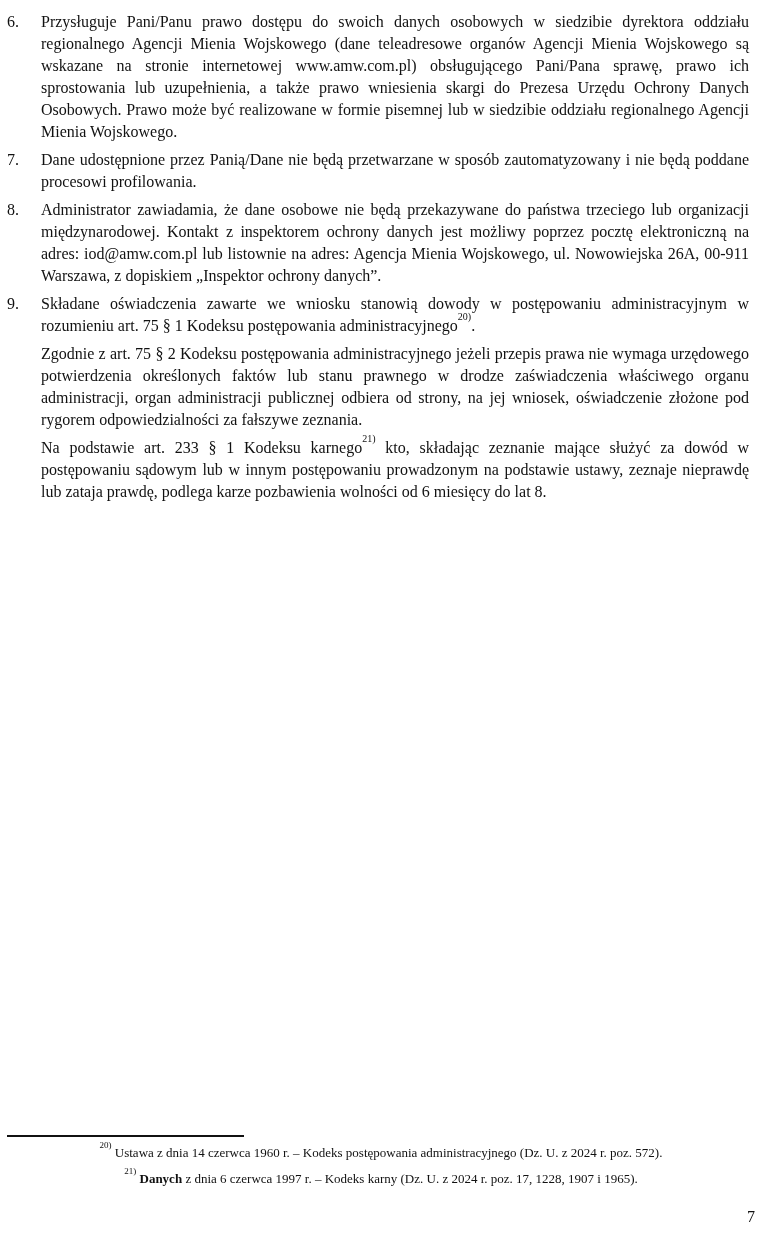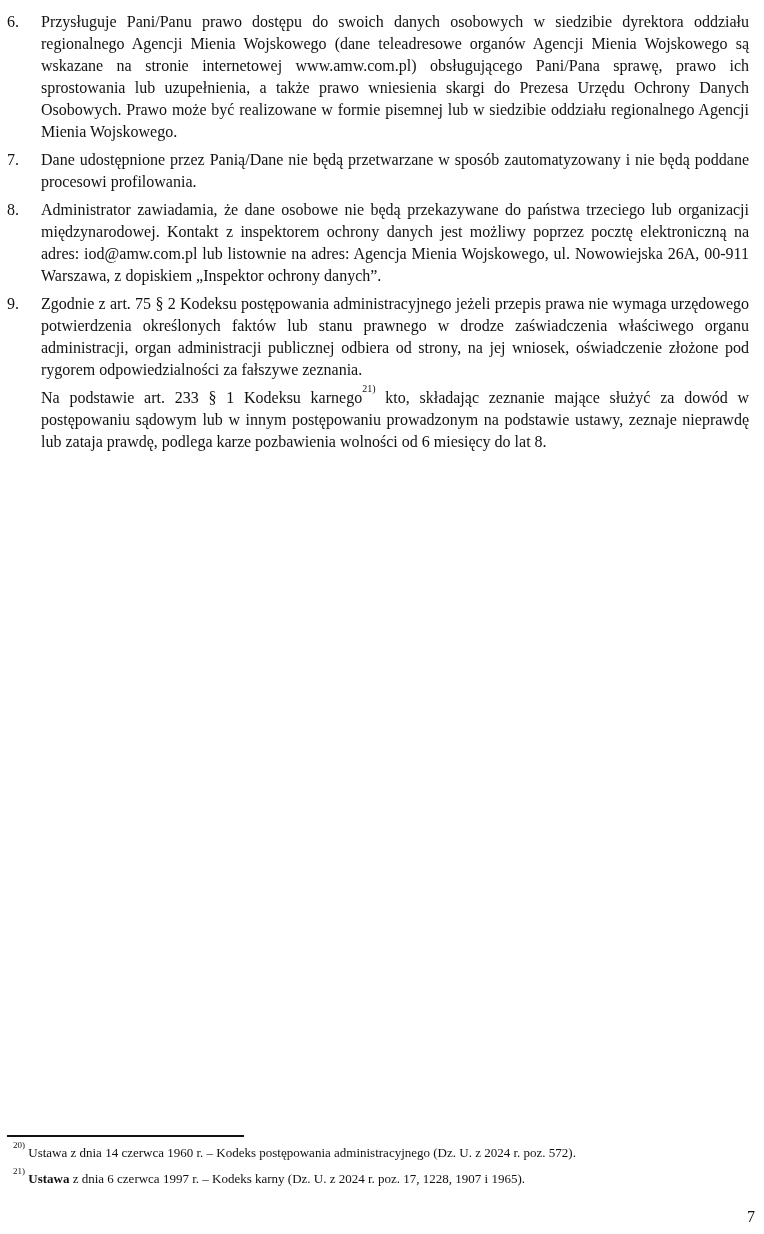--- a/index.html
+++ b/index.html
@@ -45,21 +45,21 @@
   footer { margin-top: auto; flex: 0 0 auto; }
   .fn-rule {
     width: 237px;
     height: 0;
     border-top: 2px solid #111111;
     margin-bottom: 6px;
   }
   .footnote {
     font-size: 13px;
     line-height: 20px;
-    text-align: left;
+    text-align: center;
   }
   .footnote sup {
     font-size: 9px;
     line-height: 0;
     position: relative;
     top: -4px;
   }
   .footnote .bold { font-weight: bold; }
   .page-number {
     text-align: right;
@@ -86,31 +86,32 @@
     </div>
 
     <div class="list-item">
       <span class="num">8.</span>
       <p>Administrator zawiadamia, że dane osobowe nie będą przekazywane do państwa trzeciego lub organizacji międzynarodowej. Kontakt z inspektorem ochrony danych jest możliwy poprzez pocztę elektroniczną na adres: iod@amw.com.pl lub listownie na adres: Agencja Mienia Wojskowego, ul. Nowowiejska 26A, 00-911 Warszawa, z dopiskiem „Inspektor ochrony danych”.</p>
     </div>
 
     <div class="list-item">
       <span class="num">9.</span>
       <div>
+        <p><span>Składane oświadczenia zawarte we wniosku stanowią dowody w postępowaniu administracyjnym w rozumieniu art. 75 § 1 Kodeksu postępowania administracyjnego</span><sup class="fn-ref">20)</sup><span>.</span></p>
         <p>Zgodnie z art. 75 § 2 Kodeksu postępowania administracyjnego jeżeli przepis prawa nie wymaga urzędowego potwierdzenia określonych faktów lub stanu prawnego w drodze zaświadczenia właściwego organu administracji, organ administracji publicznej odbiera od strony, na jej wniosek, oświadczenie złożone pod rygorem odpowiedzialności za fałszywe zeznania.</p>
         <p><span>Na podstawie art. 233 § 1 Kodeksu karnego</span><sup class="fn-ref">21)</sup><span> kto, składając zeznanie mające służyć za dowód w postępowaniu sądowym lub w innym postępowaniu prowadzonym na podstawie ustawy, zeznaje nieprawdę lub zataja prawdę, podlega karze pozbawienia wolności od 6 miesięcy do lat 8.</span></p>
       </div>
     </div>
 
   </main>
 
   <footer>
     <div class="fn-rule"></div>
 
     <p class="footnote"><sup>20)</sup><span> Ustawa z dnia 14 czerwca 1960 r. – Kodeks postępowania administracyjnego (Dz. U. z 2024 r. poz. 572).</span></p>
 
     <p class="footnote"><sup>21)</sup>
-      <span class="bold">Ustawa</span><span> z dnia 6 czerwca 1997 r. – Kodeks karny (Dz. U. z 2024 r. poz. 17, 1228, 1907 i 1965).</span></p>
+      <span class="bold">Danych</span><span> z dnia 6 czerwca 1997 r. – Kodeks karny (Dz. U. z 2024 r. poz. 17, 1228, 1907 i 1965).</span></p>
 
     <div class="page-number">7</div>
   </footer>
 
 </div>
 
 </body></html>

